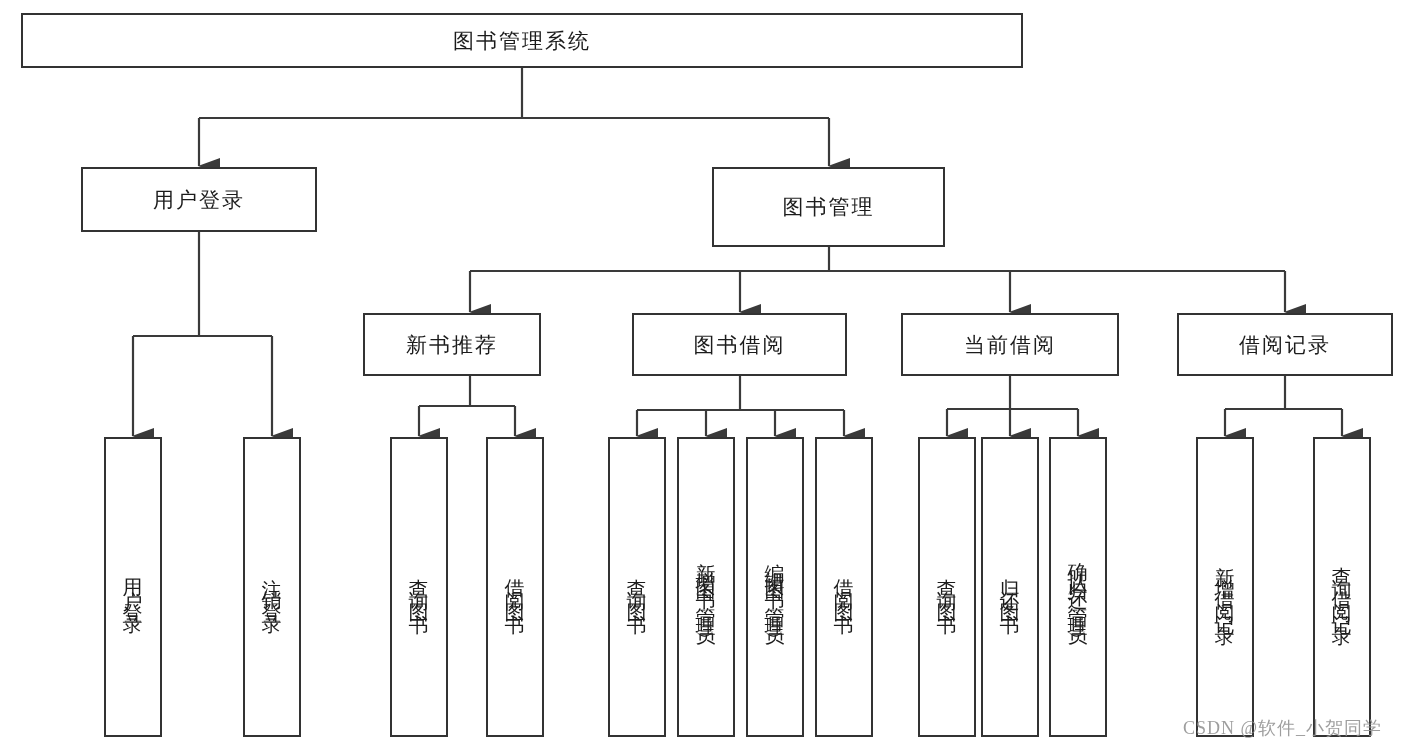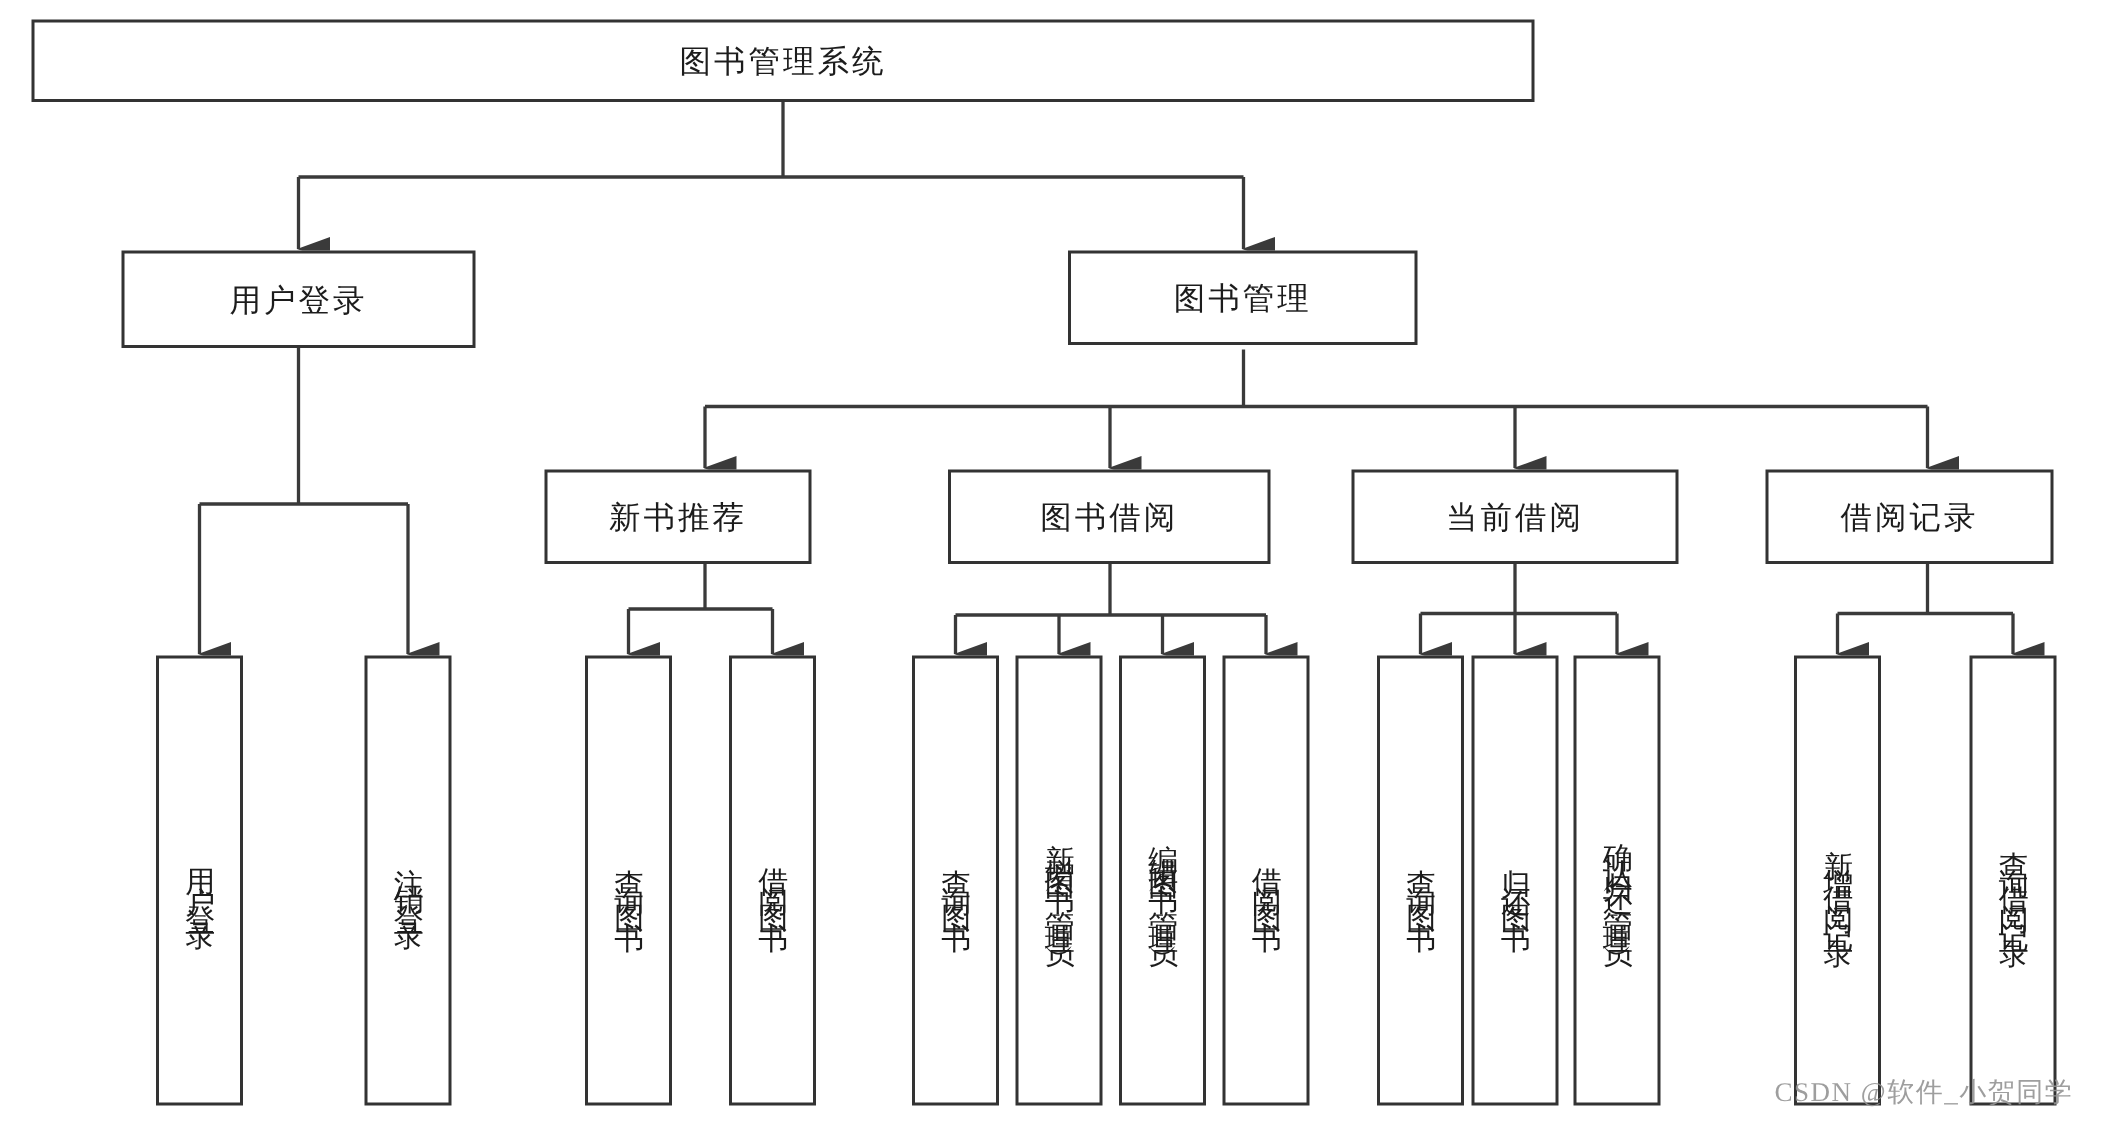--- a/index.html
+++ b/index.html
@@ -30,26 +30,26 @@
     display: flex;
     align-items: center;
     justify-content: center;
     color: #1c1c1c;
     font-size: 21px;
     letter-spacing: 2px;
     white-space: nowrap;
   }
   .node.root   { left: 21px;  top: 13px;  width: 1002px; height: 55px; }
   .node.l2a    { left: 81px;  top: 167px; width: 236px;  height: 65px; }
-  .node.l2b    { left: 712px; top: 167px; width: 233px;  height: 63px; }
+  .node.l2b    { left: 712px; top: 167px; width: 233px;  height: 80px; }
   .node.l3     { top: 313px;  height: 63px; }
   .node.l3a    { left: 363px;  width: 178px; }
   .node.l3b    { left: 632px;  width: 215px; }
   .node.l3c    { left: 901px;  width: 218px; }
-  .node.l3d    { left: 1177px; width: 192px; }
+  .node.l3d    { left: 1177px; width: 216px; }
   .node.leaf {
     top: 437px;
     width: 58px;
     height: 300px;
     font-size: 20px;
     letter-spacing: 0;
   }
   .vtext {
     writing-mode: vertical-rl;
     letter-spacing: 12px;

